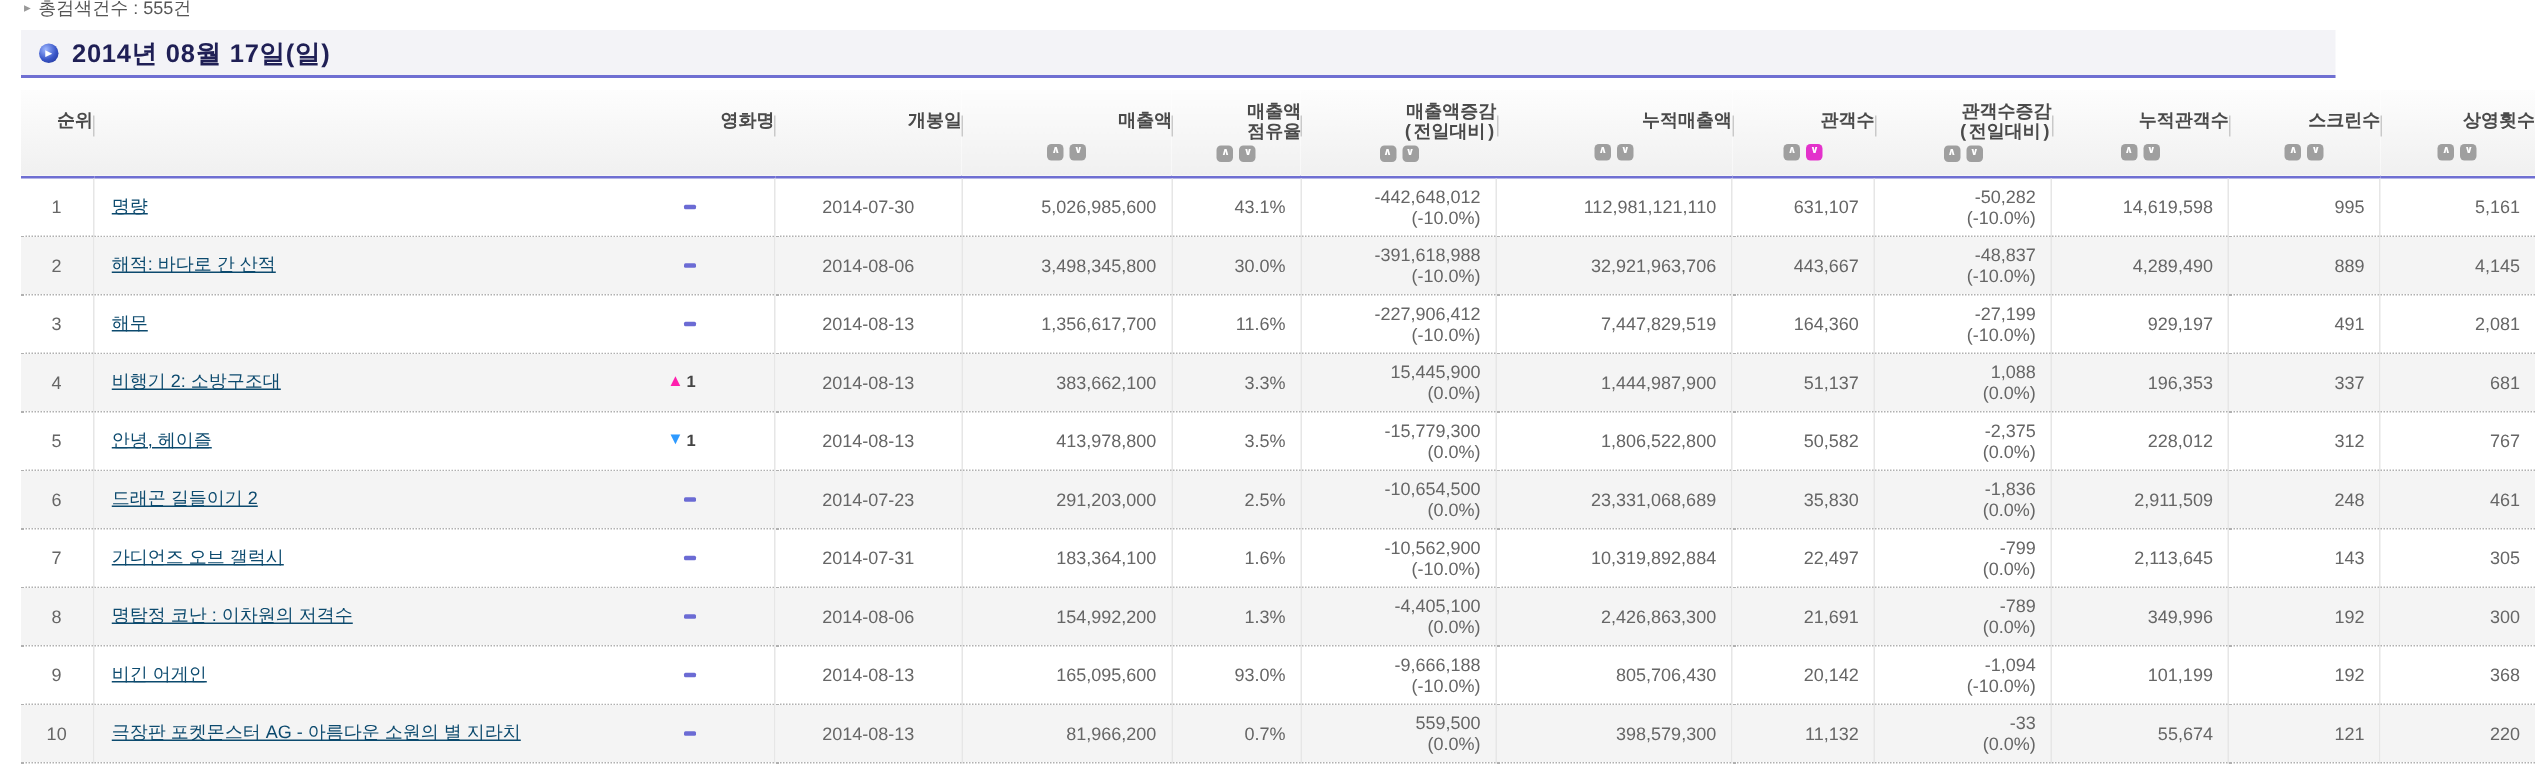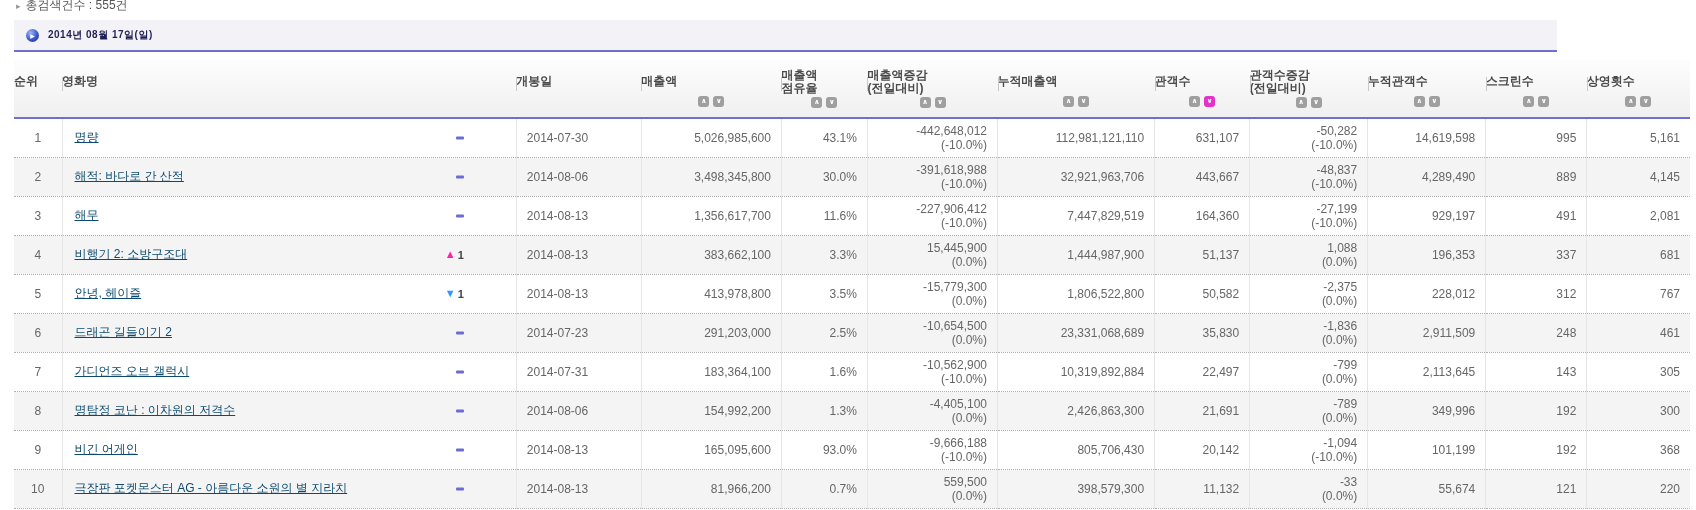--- a/index.html
+++ b/index.html
@@ -19,54 +19,54 @@
   .section-bar{
     margin-left:14px;width:1543px;height:32px;background:#f3f3f7;
     border-bottom:2px solid var(--accent);
     display:flex;align-items:center;
   }
   .bullet-icon{
     width:13px;height:13px;border-radius:50%;margin-left:12px;
     background:radial-gradient(circle at 35% 30%,#9db6ff 0%,#3a56c8 55%,#1b2e8f 100%);
     color:#fff;font-size:6px;display:flex;align-items:center;justify-content:center;
   }
-  .section-title{margin-left:9px;font-size:10px;font-weight:bold;color:#1f1f55;letter-spacing:0.5px;}
+  .section-title{margin-left:9px;font-size:17px;font-weight:bold;color:#1f1f55;letter-spacing:0.5px;}
 
   .table-wrap{margin:8px 0 0 14px;}
   table{border-collapse:collapse;table-layout:fixed;width:1676px;}
   thead th{
     background:linear-gradient(#fdfdfd,#f0f0f0);
     height:58px;vertical-align:top;position:relative;
     border-bottom:2px solid var(--accent);
     font-size:12px;color:#4a4a4a;padding:0;
   }
   thead th:not(:first-child)::before{
     content:"";position:absolute;left:0;top:17px;width:1px;height:14px;background:#c9c9c9;
   }
   th .labels{
     padding-top:9px;min-height:34px;display:flex;flex-direction:column;
-    justify-content:center;line-height:13px;font-weight:bold;text-align:left;
+    justify-content:center;line-height:13px;font-weight:bold;text-align:right;font-family:Liberation Mono, monospace;
   }
   .sort-btns{display:flex;gap:4px;justify-content:center;margin-top:2px;}
   .sort-btn{
     width:11px;height:11px;border-radius:3px;background:#9f9f9f;
     color:#fff;font-size:7px;font-weight:bold;line-height:10px;text-align:center;cursor:pointer;
   }
   .sort-btn.active{background:var(--active-sort);}
 
   tbody td{
     height:39px;font-size:12px;color:#666;background:#fff;
     border-bottom:1px dotted #b0b0b0;border-right:1px solid #e6e6e6;
     padding:0 10px;overflow:hidden;white-space:nowrap;
   }
   tbody td:last-child{border-right:none;}
   tbody tr.alt td{background:#f4f4f4;}
   tbody tr:first-child td{border-top:0;}
   .c-rank{text-align:center;padding:0;}
-  .c-center{text-align:left;}
+  .c-center{text-align:center;}
   .c-right{text-align:right;}
   .c-title{text-align:left;padding-left:12px;position:relative;}
   .title-link{color:#0c4a6e;text-decoration:underline;cursor:pointer;}
   .rank-change{
     position:absolute;right:52px;top:50%;transform:translateY(-50%);
     display:flex;align-items:center;gap:2px;
   }
   .dash{width:8px;height:3px;background:var(--same);border-radius:1px;display:inline-block;}
   .arrow-up{color:var(--up);font-size:11px;line-height:11px;}
   .arrow-down{color:var(--down);font-size:11px;line-height:11px;}

